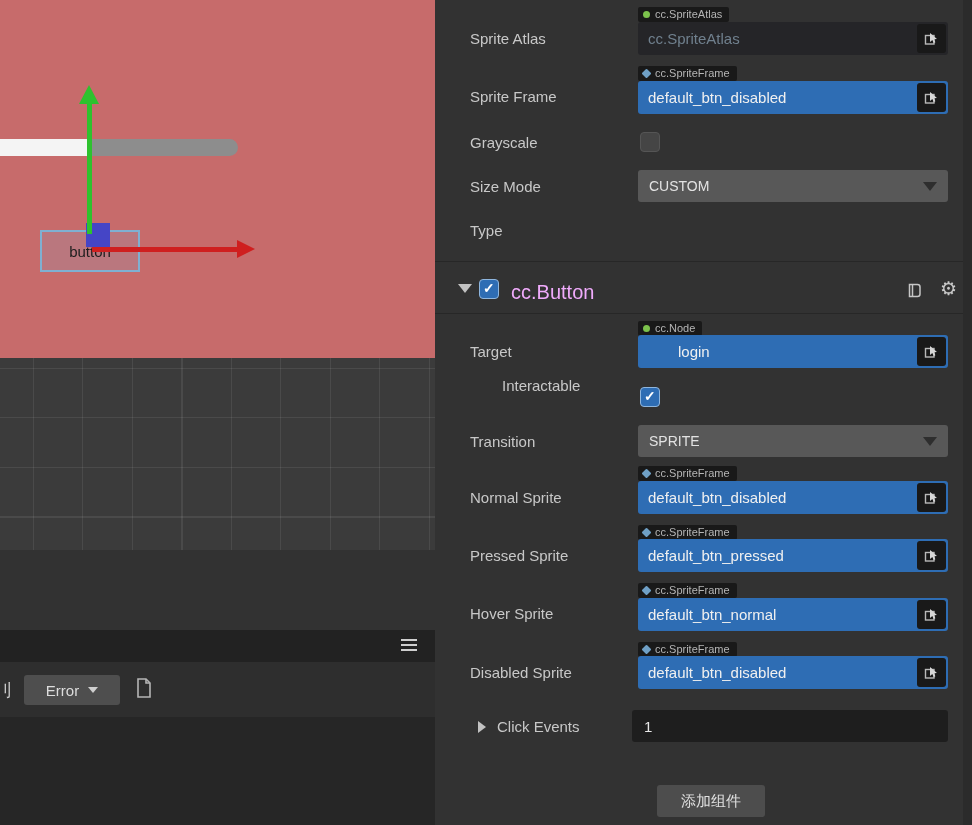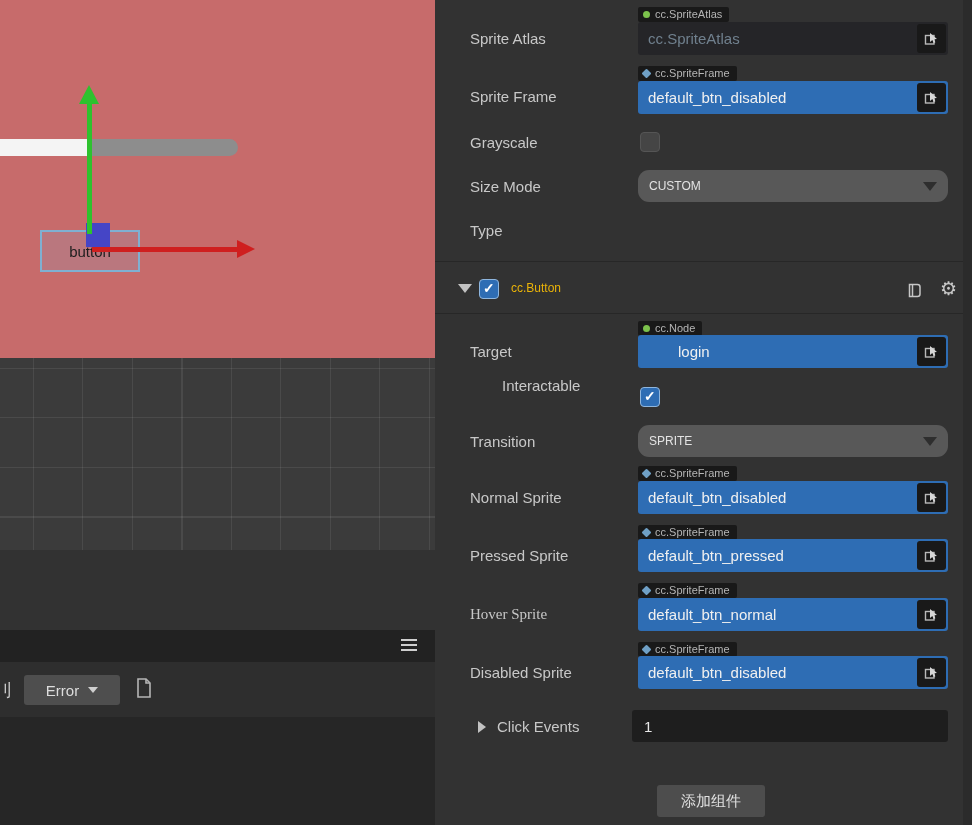--- a/index.html
+++ b/index.html
@@ -64,39 +64,39 @@
   .diamond { width:7px; height:7px; background:#6fa0c6; transform:rotate(45deg); border-radius:1px; flex:0 0 auto; }
 
   .asset-field { position:absolute; left:203px; width:310px; height:33px; border-radius:3px;
     display:flex; align-items:center; padding-left:10px; font-size:15px; overflow:hidden; }
   .asset-field.assigned { background:#2e6db4; color:#f0f0f0; }
   .asset-field.empty { background:#252528; color:#70808e; }
   .picker-btn { position:absolute; right:2px; top:2px; width:29px; height:29px;
     background:#191919; border-radius:3px; display:flex; align-items:center; justify-content:center; }
 
   .dropdown { position:absolute; left:203px; width:310px; height:32px; background:#585858;
-    border-radius:11px; display:flex; align-items:center; padding-left:11px;
-    font-size:12px; color:#e3e3e3; }
+    border-radius:3px; display:flex; align-items:center; padding-left:11px;
+    font-size:14px; color:#e3e3e3; }
   .dropdown::after { content:""; position:absolute; right:11px; top:12px; width:0; height:0;
     border-left:7px solid transparent; border-right:7px solid transparent; border-top:9px solid #2e2e2e; }
 
   .checkbox { position:absolute; width:20px; height:20px; border-radius:4px; }
   .checkbox.unchecked { background:#454545; border:1px solid #555555; }
   .checkbox.checked { background:#2e6db4; border:1px solid #8fb6de; }
   .checkbox.checked::after { content:"✓"; position:absolute; left:3px; top:0px;
     color:#ffffff; font-size:14px; font-weight:bold; }
 
   .divider { position:absolute; left:0; width:537px; height:1px; background:#272727; }
 
   .tri-down { position:absolute; width:0; height:0; border-left:7px solid transparent;
     border-right:7px solid transparent; border-top:9px solid #c2c2c2; }
   .tri-right { position:absolute; width:0; height:0; border-top:6px solid transparent;
     border-bottom:6px solid transparent; border-left:8px solid #c2c2c2; }
 
-  .comp-title { position:absolute; left:76px; top:281px; font-size:12px; color:#eab308; }
+  .comp-title { position:absolute; left:76px; top:281px; font-size:20px; color:#f0abfc; }
   .book-icon { position:absolute; left:471px; top:282px; }
   .gear-icon { position:absolute; left:505px; top:278px; font-size:19px; color:#c9c9c9; line-height:22px; }
 
   .click-input { position:absolute; left:197px; top:710px; width:316px; height:32px;
     background:#1e1e1e; border-radius:3px; color:#e8e8e8; font-size:15px;
     display:flex; align-items:center; padding-left:12px; }
 
   .add-btn { position:absolute; left:222px; top:785px; width:108px; height:32px;
     background:#4d4d4d; border-radius:3px; color:#e0e0e0; font-size:15px;
     display:flex; align-items:center; justify-content:center; }
@@ -108,21 +108,21 @@
   .l-sm{top:178px;} .dd-sm{top:170px;}
   .l-ty{top:222px;} .dd-ty{top:214px;}
   .div1{top:261px;} .div2{top:313px;}
   .hdr-tri{left:23px; top:284px;}
   .cb-hdr{left:44px; top:279px;}
   .l-tg{top:343px;} .b-tg{top:321px;} .f-tg{top:335px;padding-left:40px;}
   .l-in{top:377px;margin-left:32px;} .cb-in{left:205px; top:387px;}
   .l-tr{top:433px;} .dd-tr{top:425px;}
   .l-ns{top:489px;} .b-ns{top:466px;} .f-ns{top:481px;}
   .l-ps{top:547px;} .b-ps{top:525px;} .f-ps{top:539px;}
-  .l-hs{top:605px;font-family:Liberation Serif, serif;} .b-hs{top:583px;} .f-hs{top:598px;}
+  .l-hs{top:605px;} .b-hs{top:583px;} .f-hs{top:598px;}
   .l-ds{top:664px;} .b-ds{top:642px;} .f-ds{top:656px;}
   .ce-tri{left:43px; top:721px;}
   .l-ce{left:62px; top:718px;}
 </style>
 </head>
 <body>
 
 <div class="app">
 
   <div class="scene">

